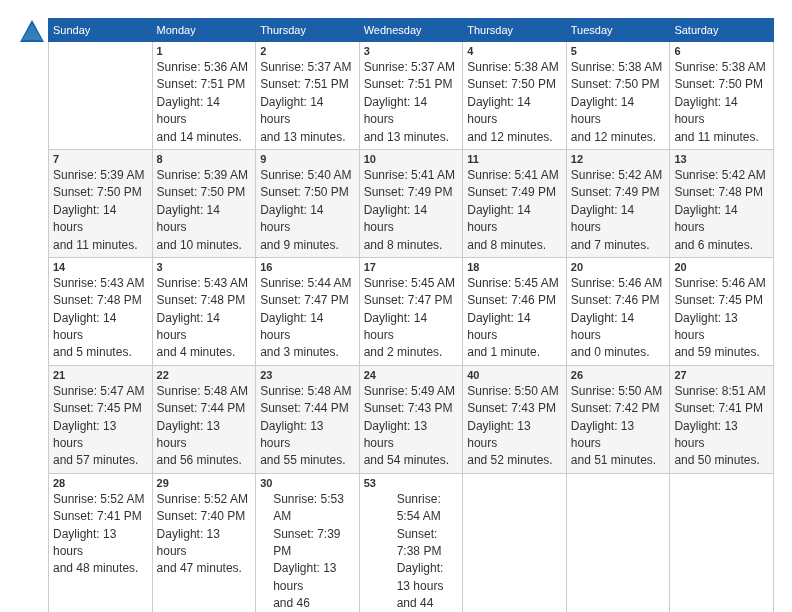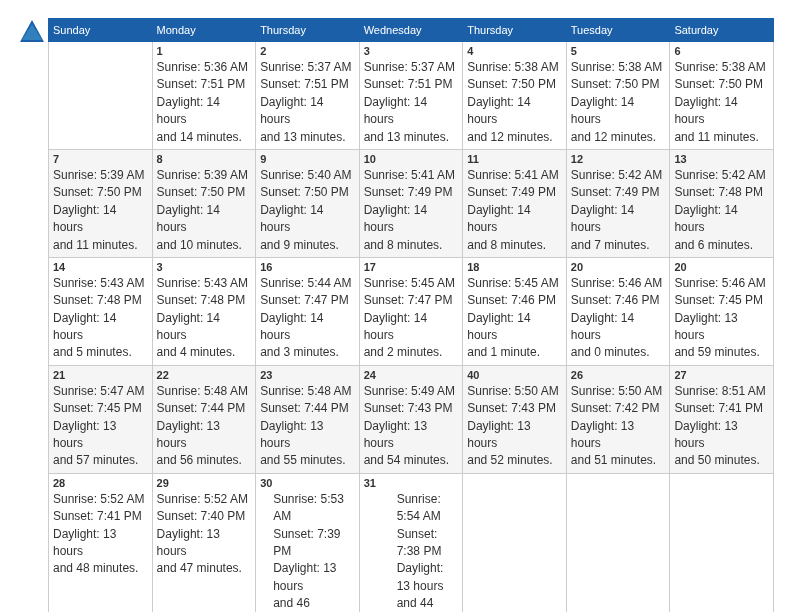--- a/index.html
+++ b/index.html
@@ -350,21 +350,21 @@
 and 47 minutes.</div>
           </td>
           <td>
             <span class="day-num">30</span>
             <div class="day-info" style="white-space: pre-line; margin-left: 13px;">Sunrise: 5:53 AM
 Sunset: 7:39 PM
 Daylight: 13 hours
 and 46 minutes.</div>
           </td>
           <td>
-            <span class="day-num">31</span>
+            <span class="day-num">53</span>
             <div class="day-info" style="white-space: pre-line; margin-left: 33px;">Sunrise: 5:54 AM
 Sunset: 7:38 PM
 Daylight: 13 hours
 and 44 minutes.</div>
           </td>
           <td class="empty-cell"></td>
           <td class="empty-cell"></td>
           <td class="empty-cell"></td>
         </tr>
       </tbody>

